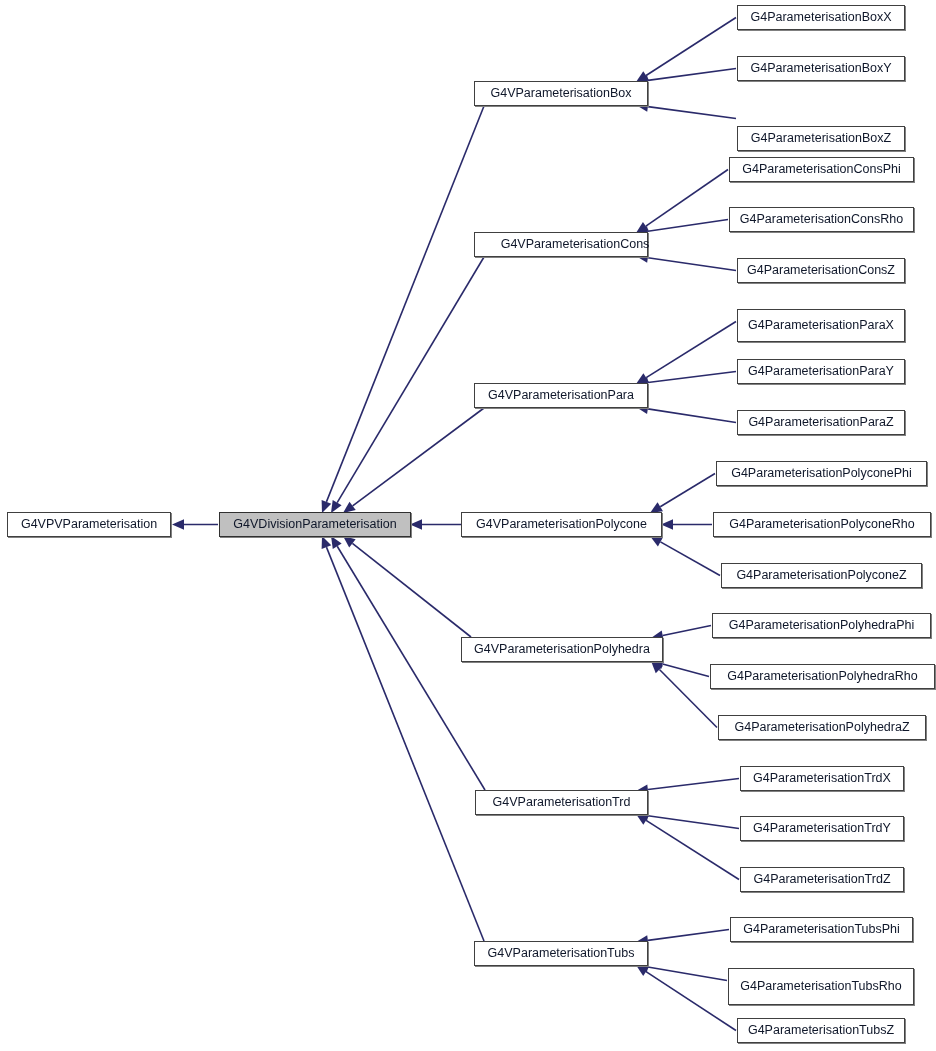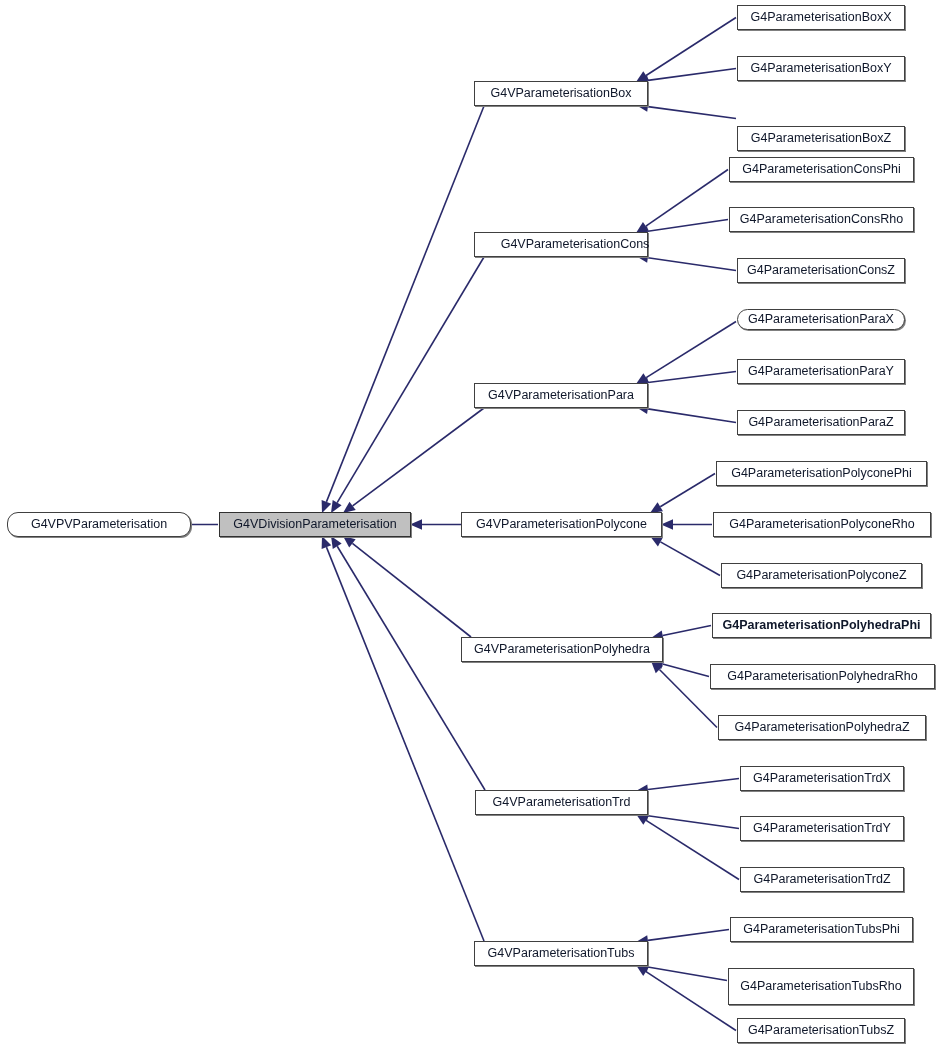--- a/index.html
+++ b/index.html
@@ -104,21 +104,21 @@
       <line x1="646.125961388844" y1="820.4393249608668" x2="739" y2="879.5" stroke="#2a2a6a" stroke-width="1.6"></line>
       <polygon points="636,814 648.9163355385529,816.0514083590344 643.3355872391351,824.8272415626991" fill="#2a2a6a"></polygon>
       <line x1="647.893052858" y1="940.4014713900538" x2="729" y2="929.5" stroke="#2a2a6a" stroke-width="1.6"></line>
       <polygon points="636,942 647.2003571270234,935.247815151587 648.5857485889767,945.5551276285205" fill="#2a2a6a"></polygon>
       <line x1="647.8296251957643" y1="967.0149361597181" x2="727" y2="980.5" stroke="#2a2a6a" stroke-width="1.6"></line>
       <polygon points="636,965 648.7027641983087,961.8887652415536 646.9564861932198,972.1411070778826" fill="#2a2a6a"></polygon>
       <line x1="646.0383268604905" y1="971.5751040936212" x2="736" y2="1030.5" stroke="#2a2a6a" stroke-width="1.6"></line>
       <polygon points="636,965 648.8875386343931,967.2251624540753 643.189115086588,975.9250457331672" fill="#2a2a6a"></polygon>
     </svg>
   <div id="node-layer">
-      <div class="node" style="left: 7px; top: 512px; width: 184px; height: 25px; border-radius: 11px;">
+      <div class="node" style="left: 7px; top: 512px; width: 164px; height: 25px;">
         <span class="node-label">G4VPVParameterisation</span>
       </div>
       <div class="node root" style="left: 219px; top: 512px; width: 192px; height: 25px;">
         <span class="node-label">G4VDivisionParameterisation</span>
       </div>
       <div class="node" style="left: 474px; top: 81px; width: 174px; height: 25px;">
         <span class="node-label">G4VParameterisationBox</span>
       </div>
       <div class="node" style="left: 474px; top: 232px; width: 174px; height: 25px; padding-left: 28px;">
         <span class="node-label">G4VParameterisationCons</span>
@@ -149,39 +149,39 @@
       </div>
       <div class="node" style="left: 729px; top: 157px; width: 185px; height: 25px;">
         <span class="node-label">G4ParameterisationConsPhi</span>
       </div>
       <div class="node" style="left: 729px; top: 207px; width: 185px; height: 25px;">
         <span class="node-label">G4ParameterisationConsRho</span>
       </div>
       <div class="node" style="left: 737px; top: 258px; width: 168px; height: 25px;">
         <span class="node-label">G4ParameterisationConsZ</span>
       </div>
-      <div class="node" style="left: 737px; top: 309px; width: 168px; height: 21px; border-radius: 12px;">
+      <div class="node" style="left: 737px; top: 309px; width: 168px; height: 33px;">
         <span class="node-label">G4ParameterisationParaX</span>
       </div>
       <div class="node" style="left: 737px; top: 359px; width: 168px; height: 25px;">
         <span class="node-label">G4ParameterisationParaY</span>
       </div>
       <div class="node" style="left: 737px; top: 410px; width: 168px; height: 25px;">
         <span class="node-label">G4ParameterisationParaZ</span>
       </div>
       <div class="node" style="left: 716px; top: 461px; width: 211px; height: 25px;">
         <span class="node-label">G4ParameterisationPolyconePhi</span>
       </div>
       <div class="node" style="left: 713px; top: 512px; width: 218px; height: 25px;">
         <span class="node-label">G4ParameterisationPolyconeRho</span>
       </div>
       <div class="node" style="left: 721px; top: 563px; width: 201px; height: 25px;">
         <span class="node-label">G4ParameterisationPolyconeZ</span>
       </div>
-      <div class="node" style="left: 712px; top: 613px; width: 219px; height: 25px; font-weight: bold;">
+      <div class="node" style="left: 712px; top: 613px; width: 219px; height: 25px;">
         <span class="node-label">G4ParameterisationPolyhedraPhi</span>
       </div>
       <div class="node" style="left: 710px; top: 664px; width: 225px; height: 25px;">
         <span class="node-label">G4ParameterisationPolyhedraRho</span>
       </div>
       <div class="node" style="left: 718px; top: 715px; width: 208px; height: 25px;">
         <span class="node-label">G4ParameterisationPolyhedraZ</span>
       </div>
       <div class="node" style="left: 740px; top: 766px; width: 164px; height: 25px;">
         <span class="node-label">G4ParameterisationTrdX</span>

